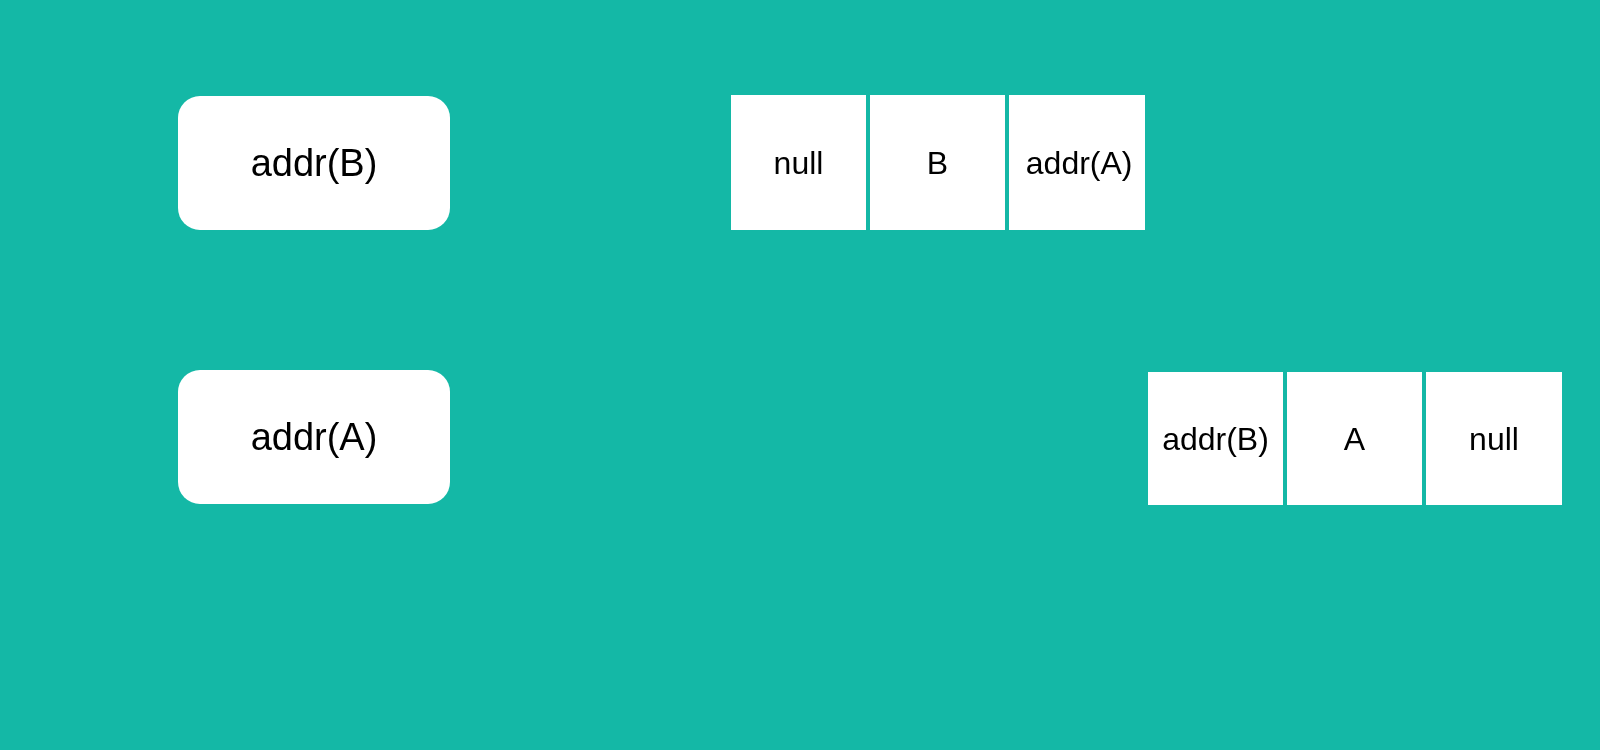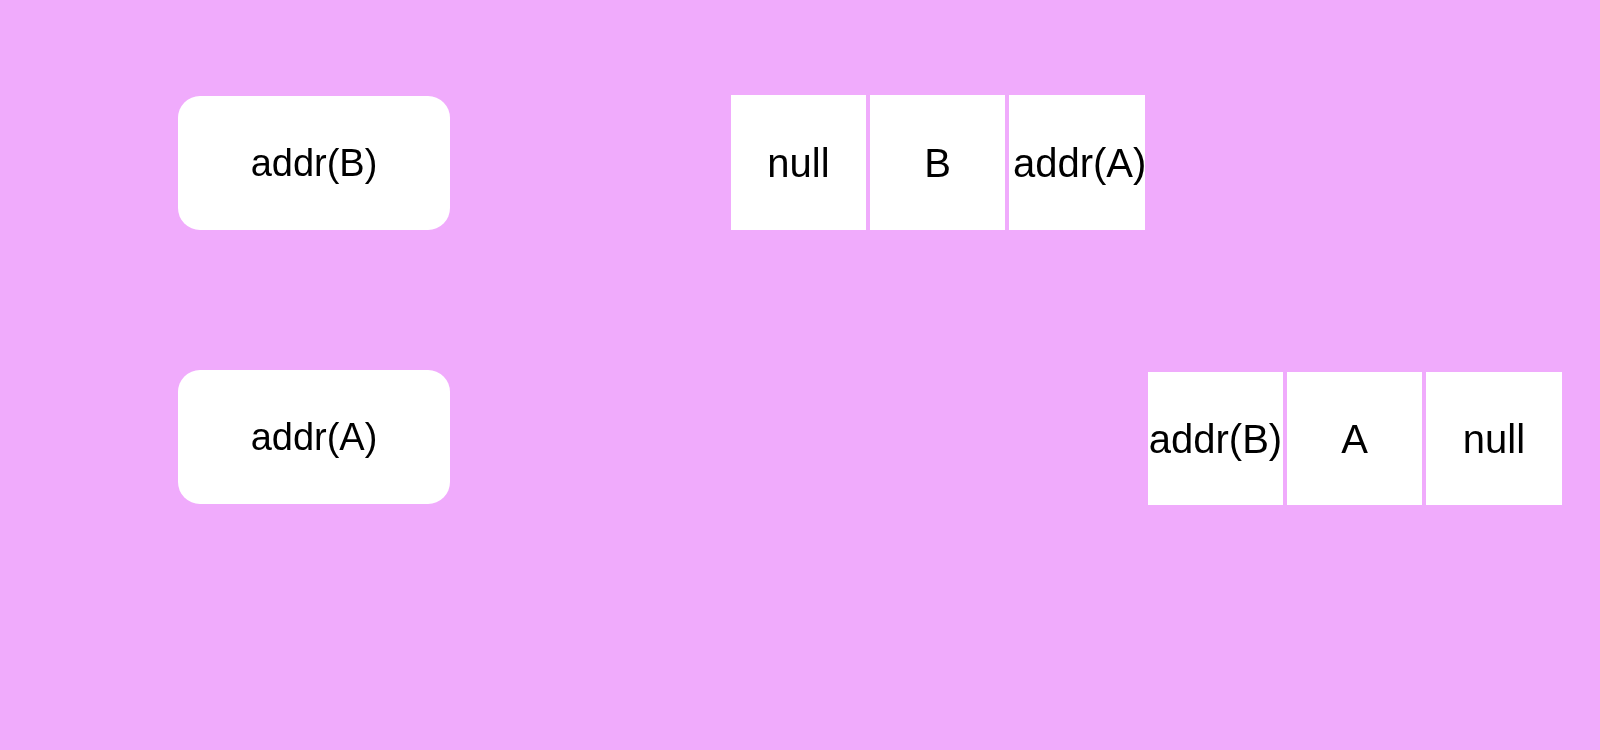--- a/index.html
+++ b/index.html
@@ -47,21 +47,21 @@
     align-items: center;
     justify-content: center;
     box-sizing: border-box;
     overflow: hidden;
   }
   .node-cell + .node-cell {
     margin-left: 4px;
   }
   .cell-text {
     color: #000000;
-    font-size: 40px;
+    font-size: 32px;
     line-height: 1;
     font-family: "Liberation Sans", sans-serif;
     white-space: nowrap;
   }
   
   .cell-overflow {
     overflow: visible;
   }
   .cell-overflow .cell-text {
     position: absolute;
@@ -73,21 +73,21 @@
   }
   .clip-right .cell-text {
     position: absolute;
     left: 50%;
     transform: translateX(-48%);
   }
 </style>
 </head>
 <body>
 
-<div id="canvas" style="background: #f0abfc;">
+<div id="canvas" style="background: #14b8a6;">
 
   <div class="ptr-box" id="ptr-0" style="left: 178px; top: 96px; width: 272px; height: 134px; background: rgb(255, 255, 255);">
     <span class="ptr-label" style="color: rgb(0, 0, 0);">addr(B)</span>
   </div>
 
   <div class="ptr-box" id="ptr-1" style="left: 178px; top: 370px; width: 272px; height: 134px; background: rgb(255, 255, 255);">
     <span class="ptr-label" style="color: rgb(0, 0, 0);">addr(A)</span>
   </div>
 
   <div class="node-group" id="node-0" style="left: 731px; top: 95px; height: 135px;">

